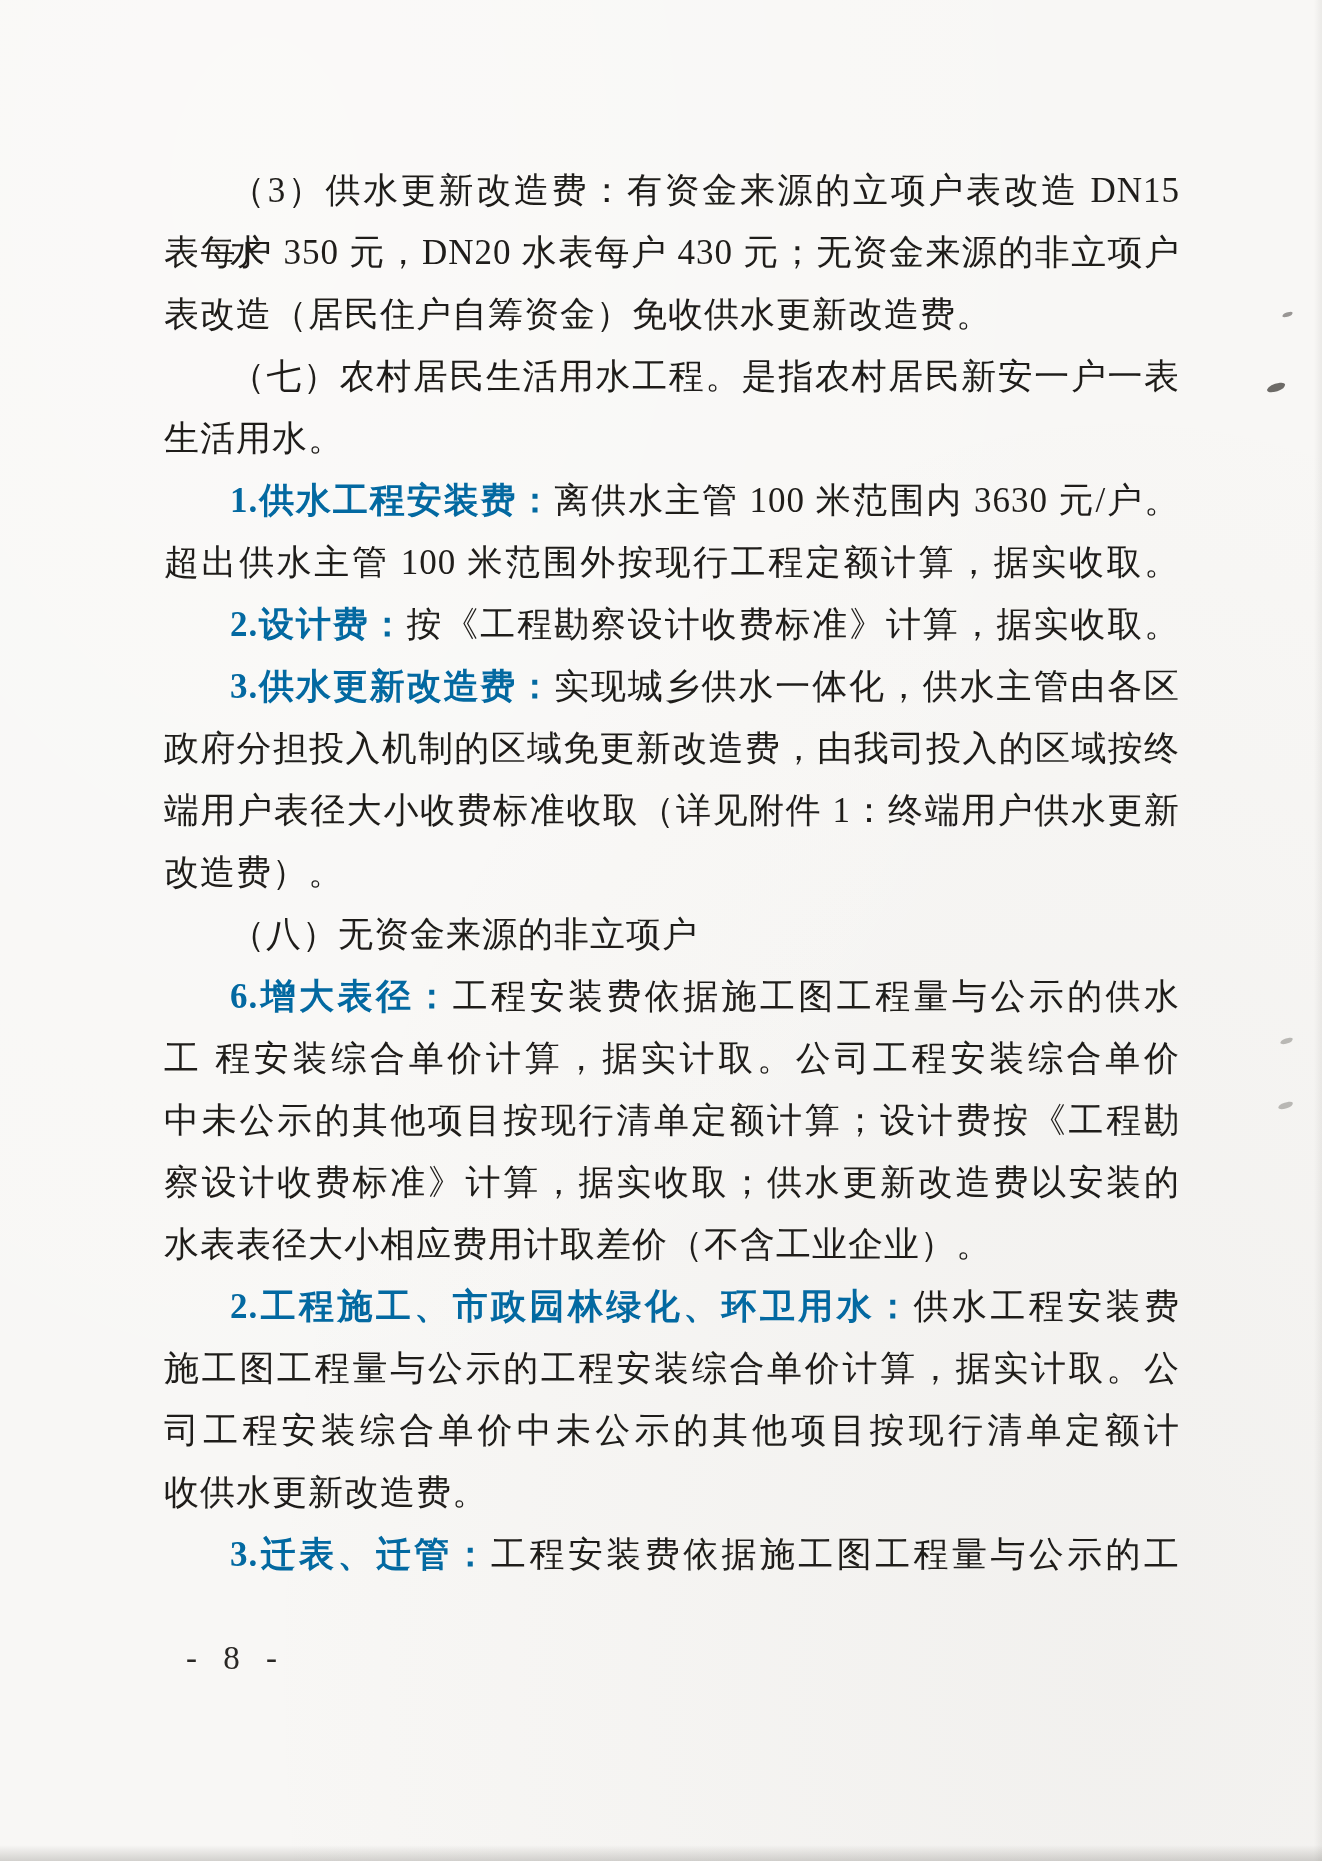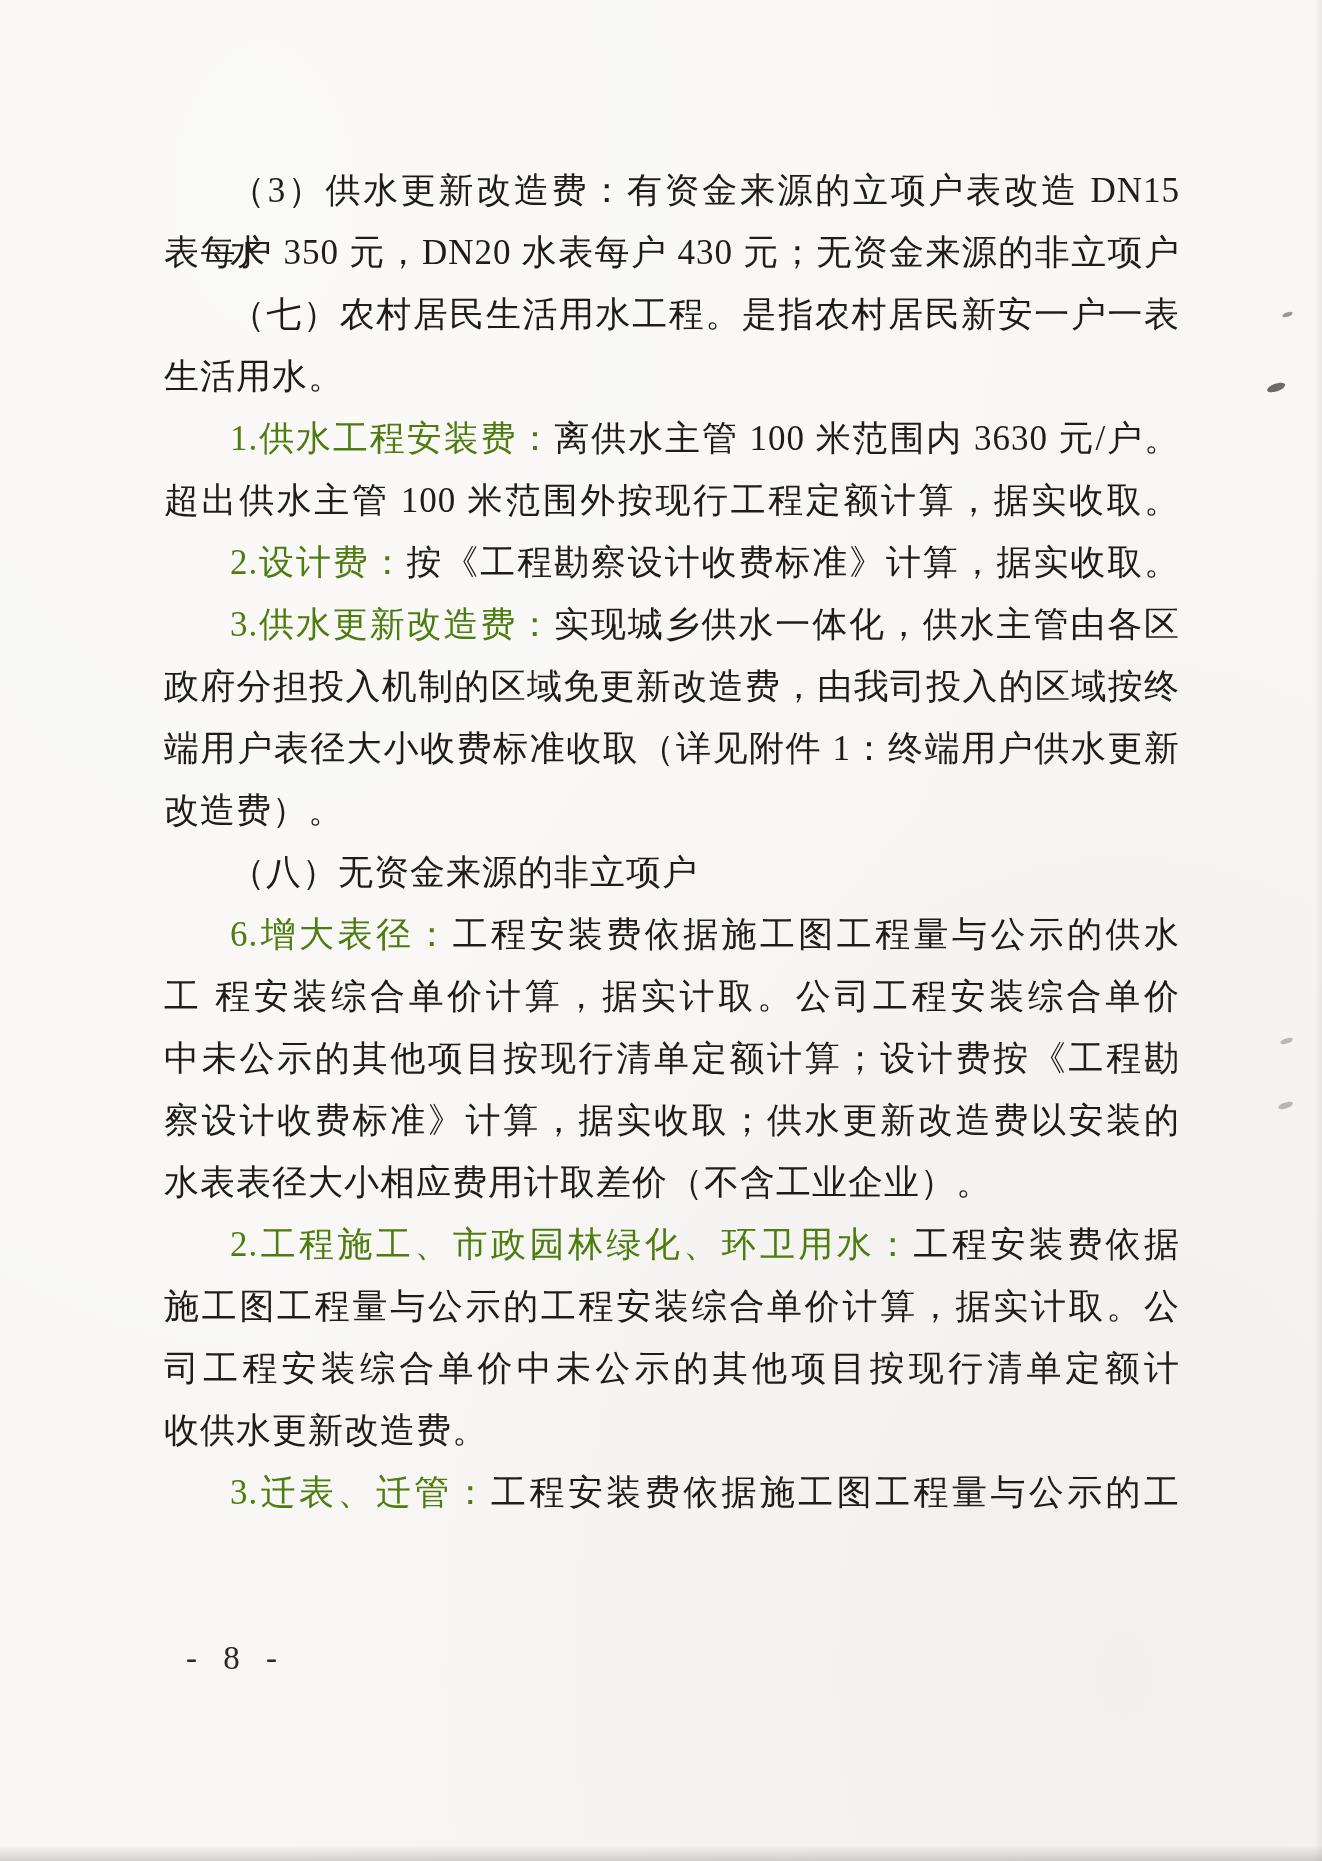--- a/index.html
+++ b/index.html
@@ -34,21 +34,21 @@
     color:var(--ink);
   }
   .line.fill{
     white-space:normal;
     text-align:justify;
     text-align-last:justify;
     -moz-text-align-last:justify;
   }
   .line.indent{padding-left:66px;}
   .seg{font-weight:400;}
-  .seg.bold{font-weight:400;color:#4d7c0f;}
+  .seg.bold{font-weight:700;color:#0369a1;}
   .pagenum{
     position:absolute;left:186px;top:1640px;
     font-size:33px;letter-spacing:9px;color:#2a2825;
   }
   
   .smudge{
     position:absolute;background:#4a4743;border-radius:60% 40% 55% 45%;
     transform:skewX(-28deg) rotate(-8deg);
   }
   .smudge.s1{left:1283px;top:312px;width:9px;height:5px;opacity:.55;}
@@ -65,36 +65,37 @@
     background:linear-gradient(to left, rgba(122,119,114,0.10), rgba(0,0,0,0));
   }
 </style>
 </head>
 <body>
 
 <div class="page">
   <div class="text-body">
       <div class="line indent fill"><span class="seg">（3）供水更新改造费：有资金来源的立项户表改造 DN15 水</span></div>
       <div class="line fill"><span class="seg">表每户 350 元，DN20 水表每户 430 元；无资金来源的非立项户</span></div>
+      <div class="line"><span class="seg">表改造（居民住户自筹资金）免收供水更新改造费。</span></div>
       <div class="line indent fill"><span class="seg">（七）农村居民生活用水工程。是指农村居民新安一户一表</span></div>
       <div class="line"><span class="seg">生活用水。</span></div>
       <div class="line indent fill"><span class="seg bold">1.供水工程安装费：</span><span class="seg">离供水主管 100 米范围内 3630 元/户。</span></div>
       <div class="line fill"><span class="seg">超出供水主管 100 米范围外按现行工程定额计算，据实收取。</span></div>
       <div class="line indent fill"><span class="seg bold">2.设计费：</span><span class="seg">按《工程勘察设计收费标准》计算，据实收取。</span></div>
       <div class="line indent fill"><span class="seg bold">3.供水更新改造费：</span><span class="seg">实现城乡供水一体化，供水主管由各区</span></div>
       <div class="line fill"><span class="seg">政府分担投入机制的区域免更新改造费，由我司投入的区域按终</span></div>
       <div class="line fill"><span class="seg">端用户表径大小收费标准收取（详见附件 1：终端用户供水更新</span></div>
       <div class="line"><span class="seg">改造费）。</span></div>
       <div class="line indent"><span class="seg">（八）无资金来源的非立项户</span></div>
       <div class="line indent fill"><span class="seg bold">6.增大表径：</span><span class="seg">工程安装费依据施工图工程量与公示的供水</span></div>
       <div class="line fill"><span class="seg">工 程安装综合单价计算，据实计取。公司工程安装综合单价</span></div>
       <div class="line fill"><span class="seg">中未公示的其他项目按现行清单定额计算；设计费按《工程勘</span></div>
       <div class="line fill"><span class="seg">察设计收费标准》计算，据实收取；供水更新改造费以安装的</span></div>
       <div class="line"><span class="seg">水表表径大小相应费用计取差价（不含工业企业）。</span></div>
-      <div class="line indent fill"><span class="seg bold">2.工程施工、市政园林绿化、环卫用水：</span><span class="seg">工程安装费依据</span></div>
+      <div class="line indent fill"><span class="seg bold">2.工程施工、市政园林绿化、环卫用水：</span><span class="seg">供水工程安装费</span></div>
       <div class="line fill"><span class="seg">施工图工程量与公示的工程安装综合单价计算，据实计取。公</span></div>
       <div class="line fill"><span class="seg">司工程安装综合单价中未公示的其他项目按现行清单定额计</span></div>
       <div class="line"><span class="seg">收供水更新改造费。</span></div>
       <div class="line indent fill"><span class="seg bold">3.迁表、迁管：</span><span class="seg">工程安装费依据施工图工程量与公示的工</span></div>
     </div>
 
   <div class="pagenum">- 8 -</div>
 
   <div class="smudge s1"></div>
   <div class="smudge s2"></div>

